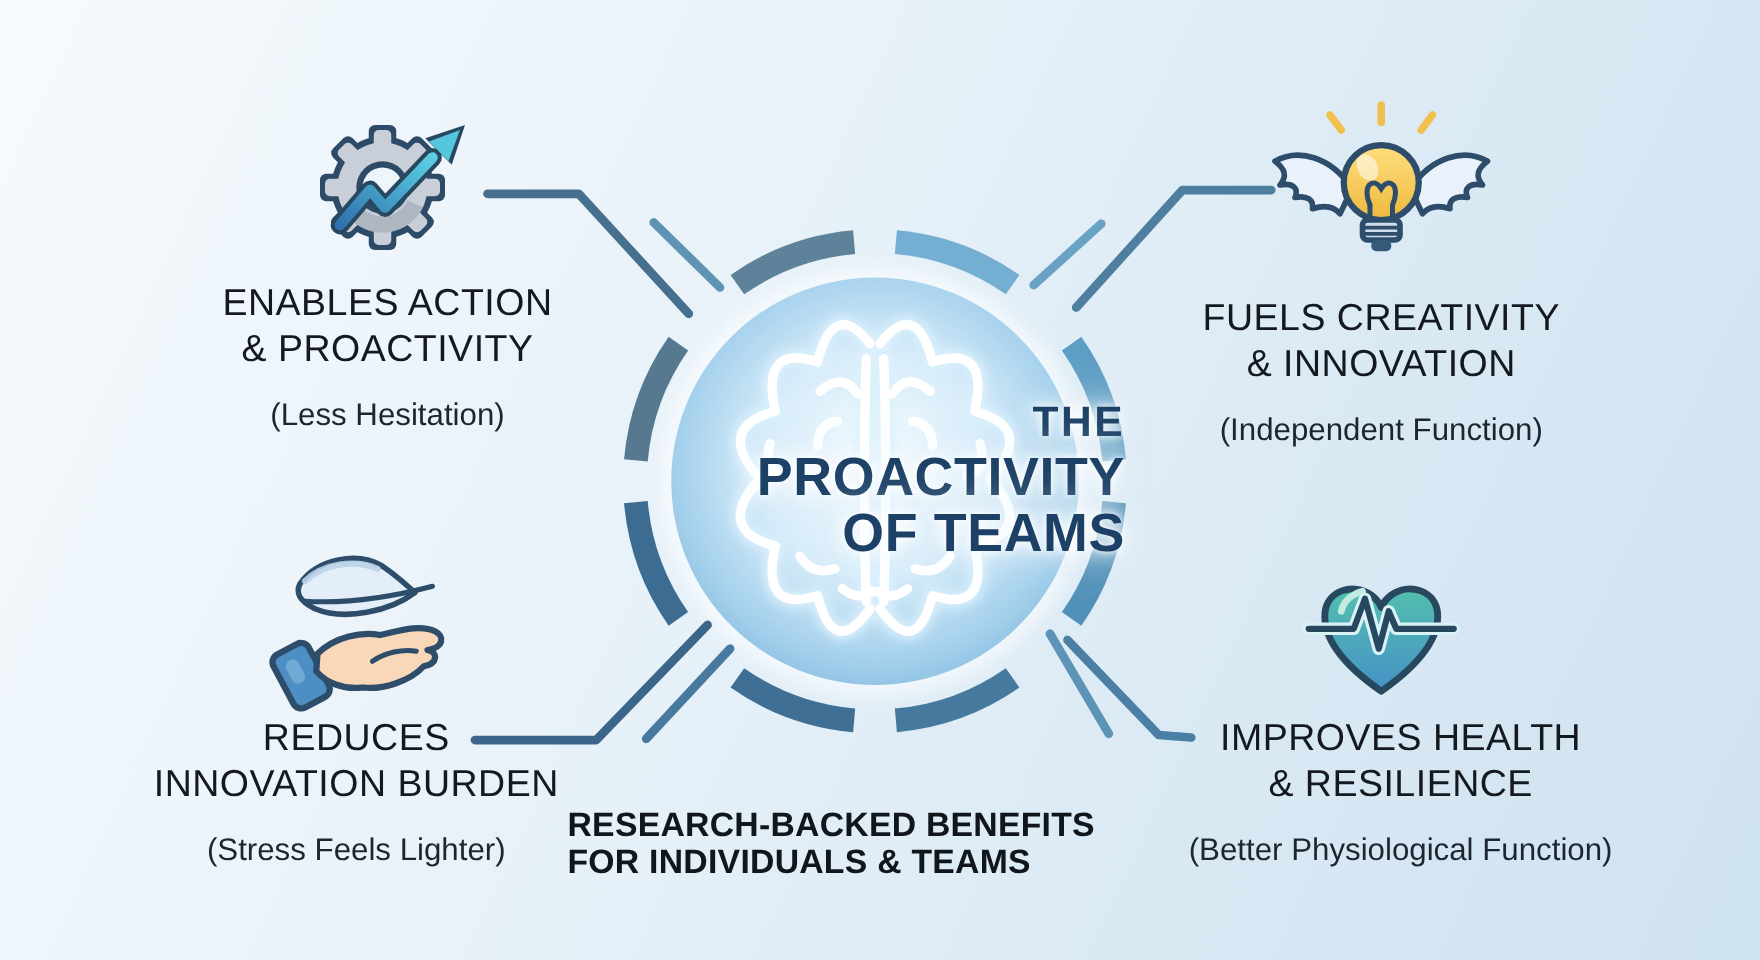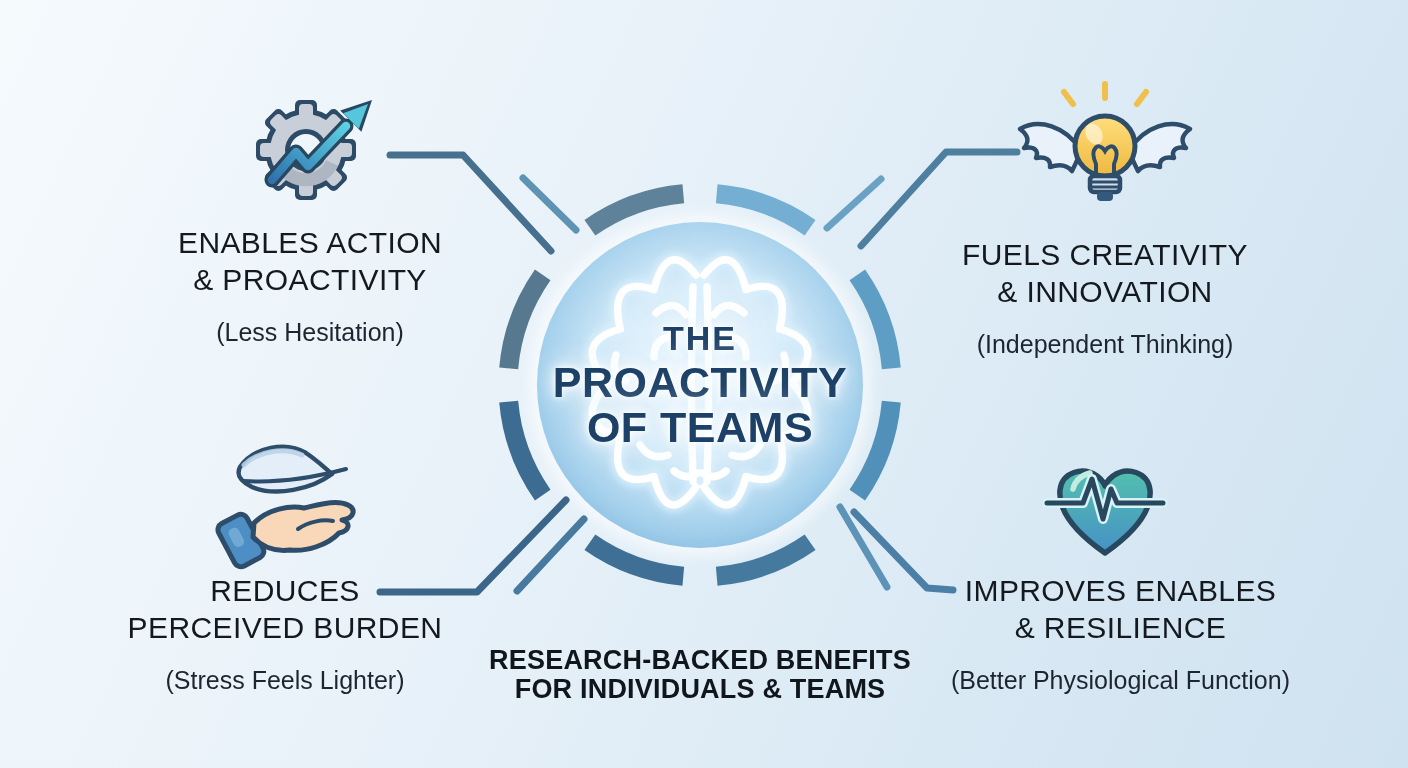--- a/index.html
+++ b/index.html
@@ -6,28 +6,28 @@
   .stage{
     position:relative;width:1408px;height:768px;overflow:hidden;
     background:linear-gradient(115deg,#f5fafd 0%,#e9f2f9 38%,#d9e9f4 72%,#cfe2f0 100%);
     font-family:"Liberation Sans",sans-serif;
   }
   svg.layer{position:absolute;left:0;top:0;}
   .label{position:absolute;text-align:center;color:#14191f;z-index:3;}
   .label .h{font-weight:400;font-size:30px;line-height:37px;letter-spacing:.4px;}
   .label .s{font-size:25px;line-height:31px;margin-top:19px;font-weight:400;color:#1d2530;}
   .center-title{
-    position:absolute;left:500px;top:316px;width:400px;text-align:center;z-index:3;
+    position:absolute;left:500px;top:316px;width:400px;text-align:right;z-index:3;
     color:#1d4066;font-weight:700;
     text-shadow:0 0 6px #ffffff,0 0 14px #ffffff,0 0 26px rgba(255,255,255,.95),0 0 44px rgba(225,244,255,.9);
   }
   .ct1{font-size:34px;line-height:44px;letter-spacing:2px;}
   .ct2{font-size:43px;line-height:45px;letter-spacing:.5px;}
   .footer{
-    position:absolute;left:454px;top:646px;width:492px;text-align:center;z-index:3;
+    position:absolute;left:454px;top:646px;width:492px;z-index:3;
     font-weight:700;font-size:27px;line-height:29px;color:#10161c;letter-spacing:.2px;
   }
 </style>
 </head>
 <body>
 
 <div class="stage">
 
   <svg class="layer" width="1408" height="768" viewBox="0 0 1408 768">
     <defs>
@@ -253,34 +253,34 @@
       <div>&amp; PROACTIVITY</div>
     </div>
     <div class="s">(Less Hesitation)</div>
   </div>
 
   <div class="label" style="left:905px;top:236px;width:400px;">
     <div class="h">
       <div>FUELS CREATIVITY</div>
       <div>&amp; INNOVATION</div>
     </div>
-    <div class="s">(Independent Thinking)</div>
+    <div class="s">(Independent Function)</div>
   </div>
 
   <div class="label" style="left:85px;top:572px;width:400px;">
     <div class="h">
       <div>REDUCES</div>
-      <div>PERCEIVED BURDEN</div>
+      <div>INNOVATION BURDEN</div>
     </div>
     <div class="s">(Stress Feels Lighter)</div>
   </div>
 
   <div class="label" style="left:913px;top:572px;width:415px;">
     <div class="h">
-      <div>IMPROVES ENABLES</div>
+      <div>IMPROVES HEALTH</div>
       <div>&amp; RESILIENCE</div>
     </div>
     <div class="s">(Better Physiological Function)</div>
   </div>
 
   <div class="footer">
     <div>RESEARCH-BACKED BENEFITS</div>
     <div>FOR INDIVIDUALS &amp; TEAMS</div>
   </div>
 

